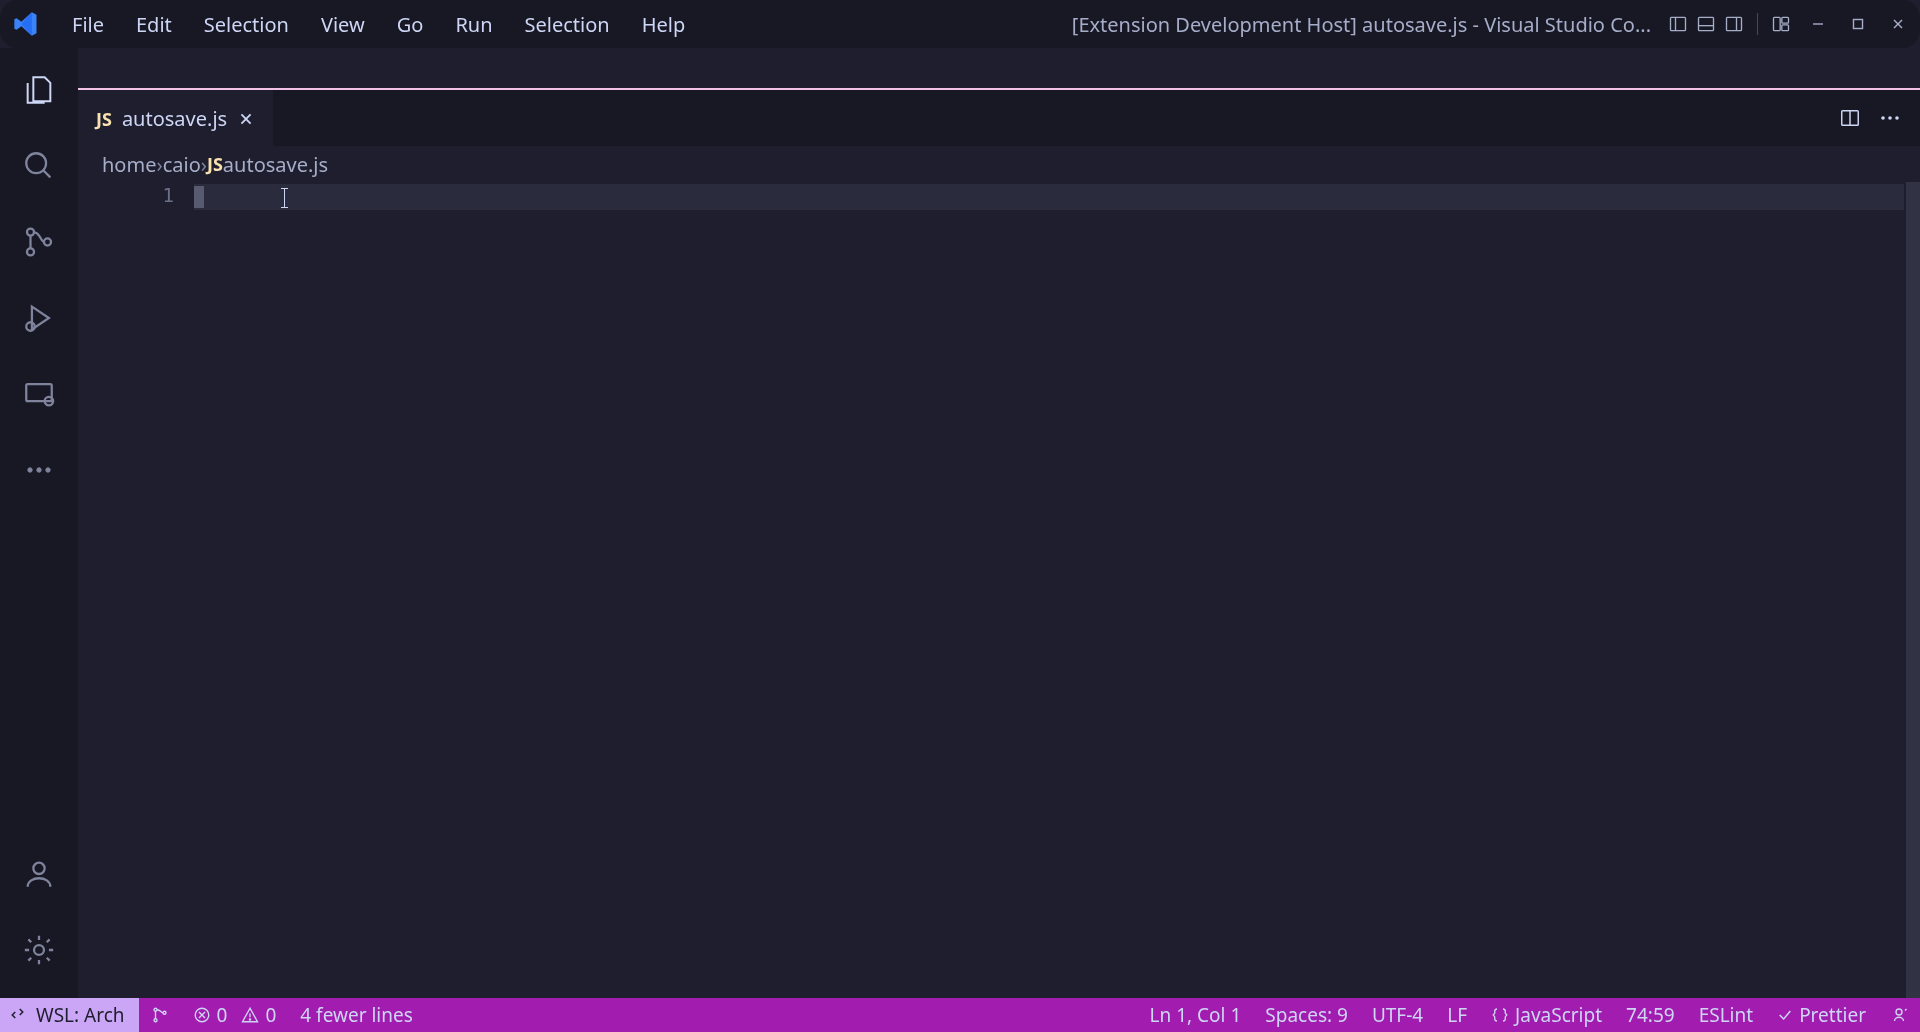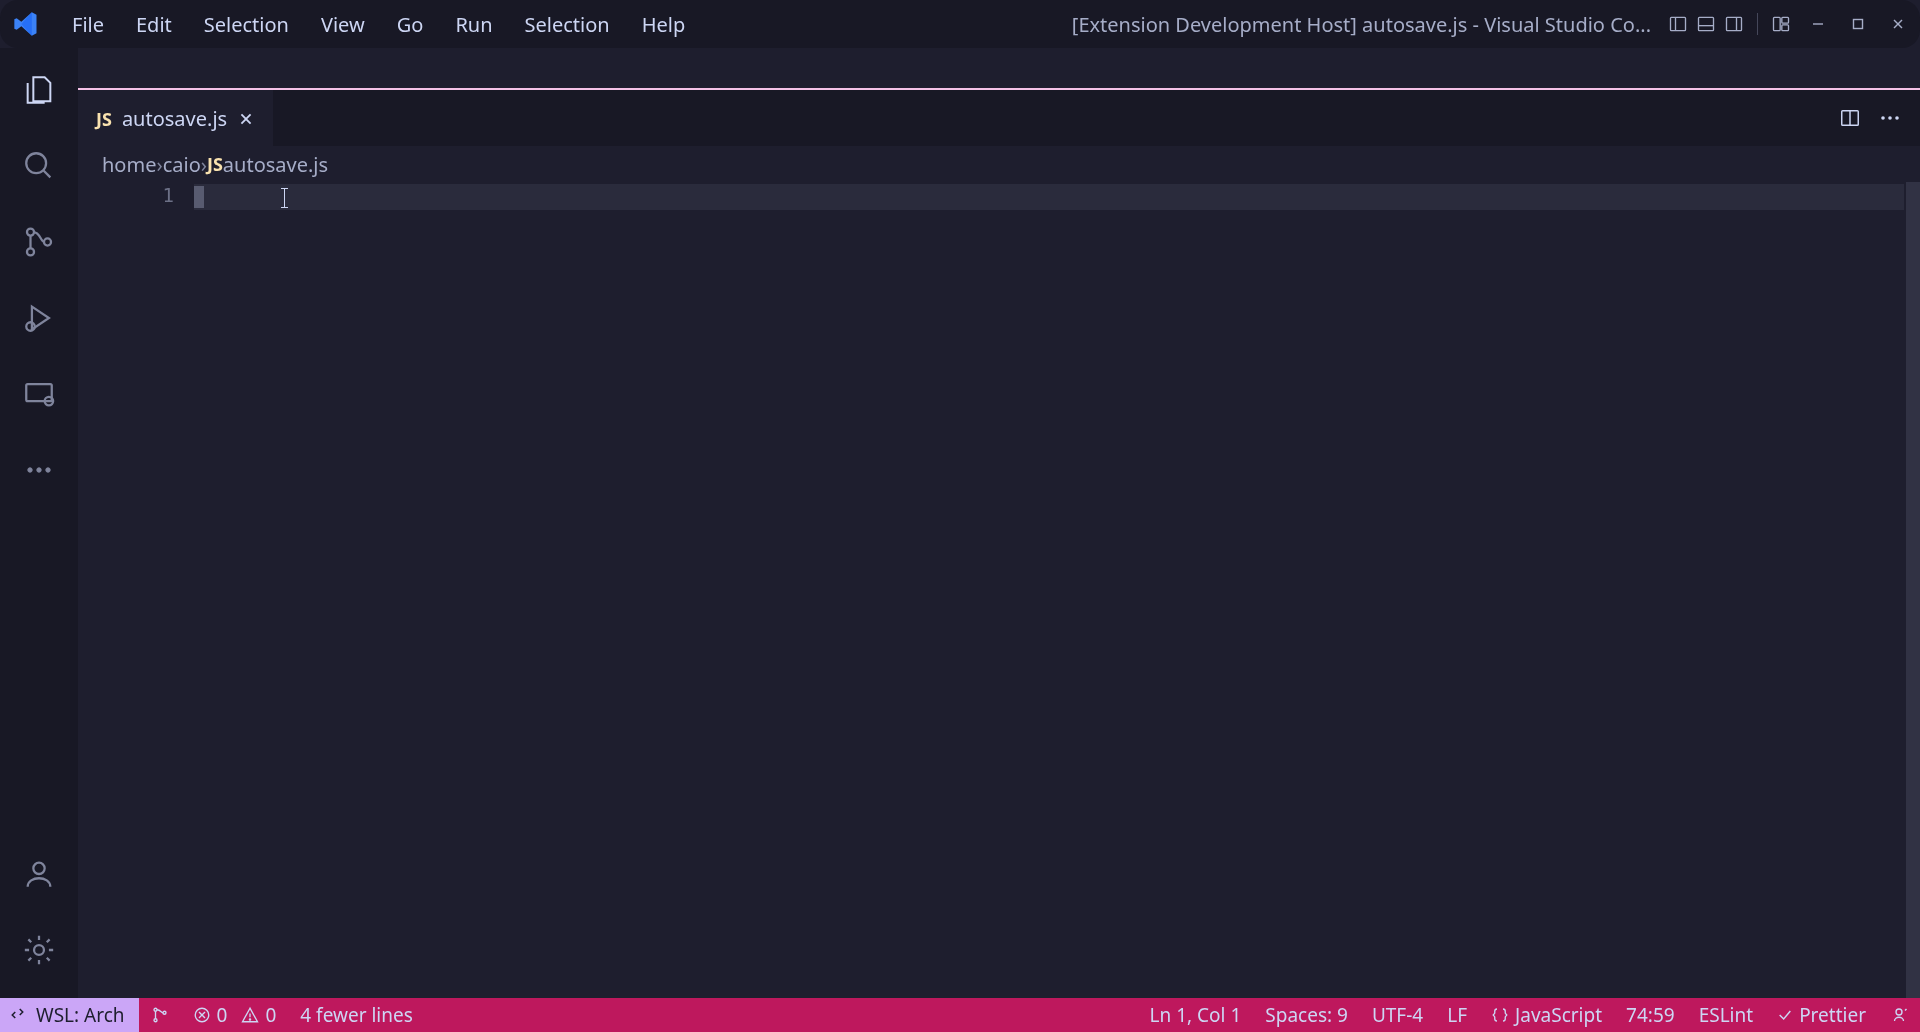--- a/index.html
+++ b/index.html
@@ -83,21 +83,21 @@
   position:absolute; top:6px; left:90px; width:1px; height:20px;
   background:#cdd6f4;
 }
 .ibeam::before, .ibeam::after {
   content:""; position:absolute; left:-3px; width:7px; height:1px; background:#cdd6f4;
 }
 .ibeam::before{top:0;} .ibeam::after{bottom:0;}
 .minimap { width:14px; background:#313244; }
 
 .statusbar {
-  height:34px; background:#be185d; display:flex; align-items:center;
+  height:34px; background:#a21caf; display:flex; align-items:center;
   font-size:19px; color:#cdd6f4;
 }
 .statusbar .remote {
   background:#cba6f7; color:#1e1e2e; height:100%;
   display:flex; align-items:center; padding:0 14px 0 10px; gap:8px;
   font-size:19px;
 }
 .statusbar .sb-item { display:flex; align-items:center; gap:6px; padding:0 12px; }
 .statusbar .sb-spacer { flex:1; }
 .statusbar .git-icon,.statusbar .err-icon,.statusbar .warn-icon,

